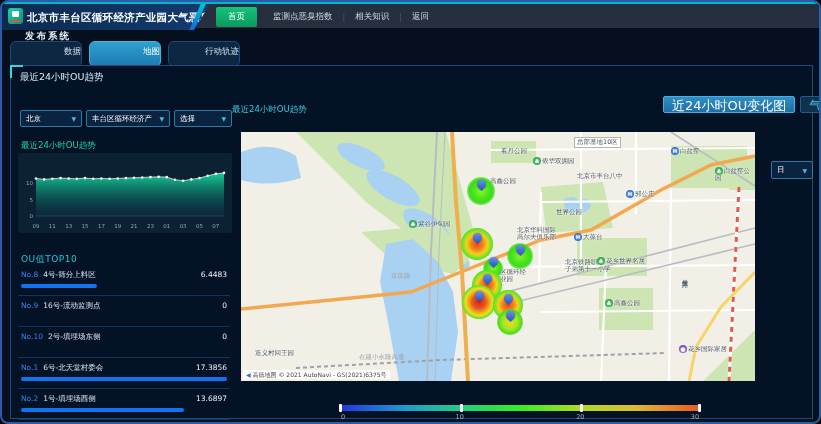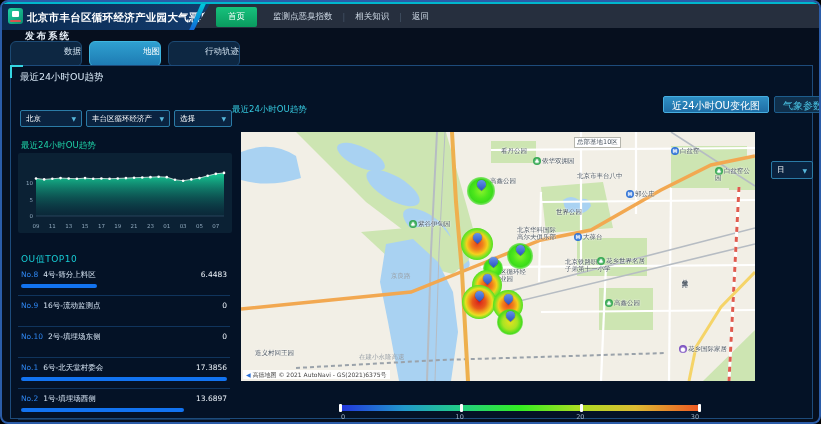--- a/index.html
+++ b/index.html
@@ -49,21 +49,21 @@
   .top-list{position:absolute;left:7px;top:199px;width:212px;}
   .trow{position:relative;height:30px;border-bottom:1px solid #10345c;cursor:pointer;}
   .trow .line1{position:absolute;left:3px;right:3px;top:5px;font-size:7.5px;display:flex;gap:5px;}
   .trank{color:#2f86f0;}
   .tname{color:#d5e3f2;flex:1;white-space:nowrap;overflow:hidden;}
   .tval{color:#eef4fb;}
   .tbar{position:absolute;left:3px;top:19px;height:4px;background:#1273f0;border-radius:2px;}
   
   .map-title{position:absolute;left:221px;top:38px;font-size:8.5px;color:#35c8de;}
   .map-buttons{position:absolute;left:652px;top:30px;display:flex;gap:5px;}
-  .mbtn{height:17px;line-height:17px;padding:0 8px;font-size:10px;border-radius:2px;cursor:pointer;
+  .mbtn{height:17px;line-height:17px;padding:0 8px;font-size:13px;border-radius:2px;cursor:pointer;
         background:#10304c;border:1px solid #1d5d8c;color:#49c0e0;box-sizing:border-box;white-space:nowrap;}
   .mbtn.active{background:linear-gradient(180deg,#2f8fc4,#1f6ea6);border-color:#46aee0;color:#fff;}
   .map{position:absolute;left:230px;top:66px;width:514px;height:249px;overflow:hidden;background:#f2efe6;cursor:grab;}
   .map svg.bg{position:absolute;left:0;top:0;}
   .mlabel{position:absolute;font-size:6.5px;line-height:7px;color:#4a5560;white-space:pre-line;z-index:2;text-shadow:0 0 2px #fff,0 0 2px #fff;}
   .mlabel.box{background:#fff;border:1px solid #b5b5ad;padding:0 2px;line-height:9px;white-space:nowrap;}
   .mlabel.vert{writing-mode:vertical-rl;letter-spacing:1px;}
   .mlabel.muted{color:#9aa1a8;text-shadow:none;}
   .micon{display:inline-block;width:8px;height:8px;border-radius:50%;color:#fff;font-size:5px;line-height:8px;
          text-align:center;vertical-align:middle;margin-right:1px;}

